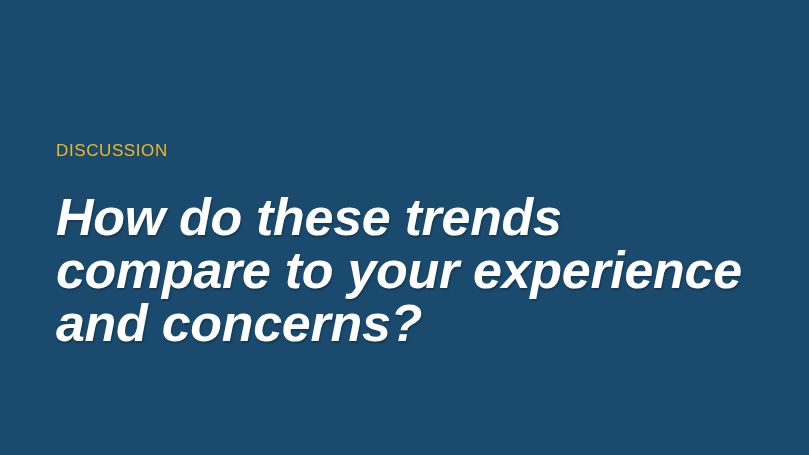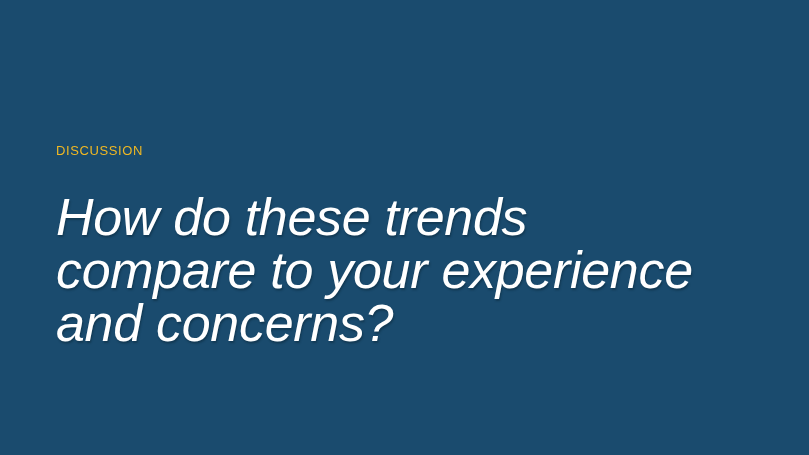--- a/index.html
+++ b/index.html
@@ -22,34 +22,34 @@
 
   #content-block {
     position: absolute;
     left: 56px;
     top: 140px;
     width: 720px;
   }
 
   #eyebrow-label {
     font-family: "Liberation Sans", sans-serif;
-    font-size: 13px;
+    font-size: 17px;
     font-weight: 400;
     letter-spacing: 0.6px;
     line-height: 22px;
     color: #f0b823;
     text-transform: uppercase;
     white-space: nowrap;
   }
 
   #slide-headline {
     margin-top: 29px;
     font-family: "Liberation Sans", sans-serif;
     font-size: 52px;
-    font-weight: normal;
+    font-weight: bold;
     font-style: italic;
     line-height: 53px;
     color: #ffffff;
     letter-spacing: -0.3px;
     text-shadow: 1px 2px 2px rgba(8, 35, 52, 0.45);
     white-space: pre-line;
   }
 </style>
 </head>
 <body>

